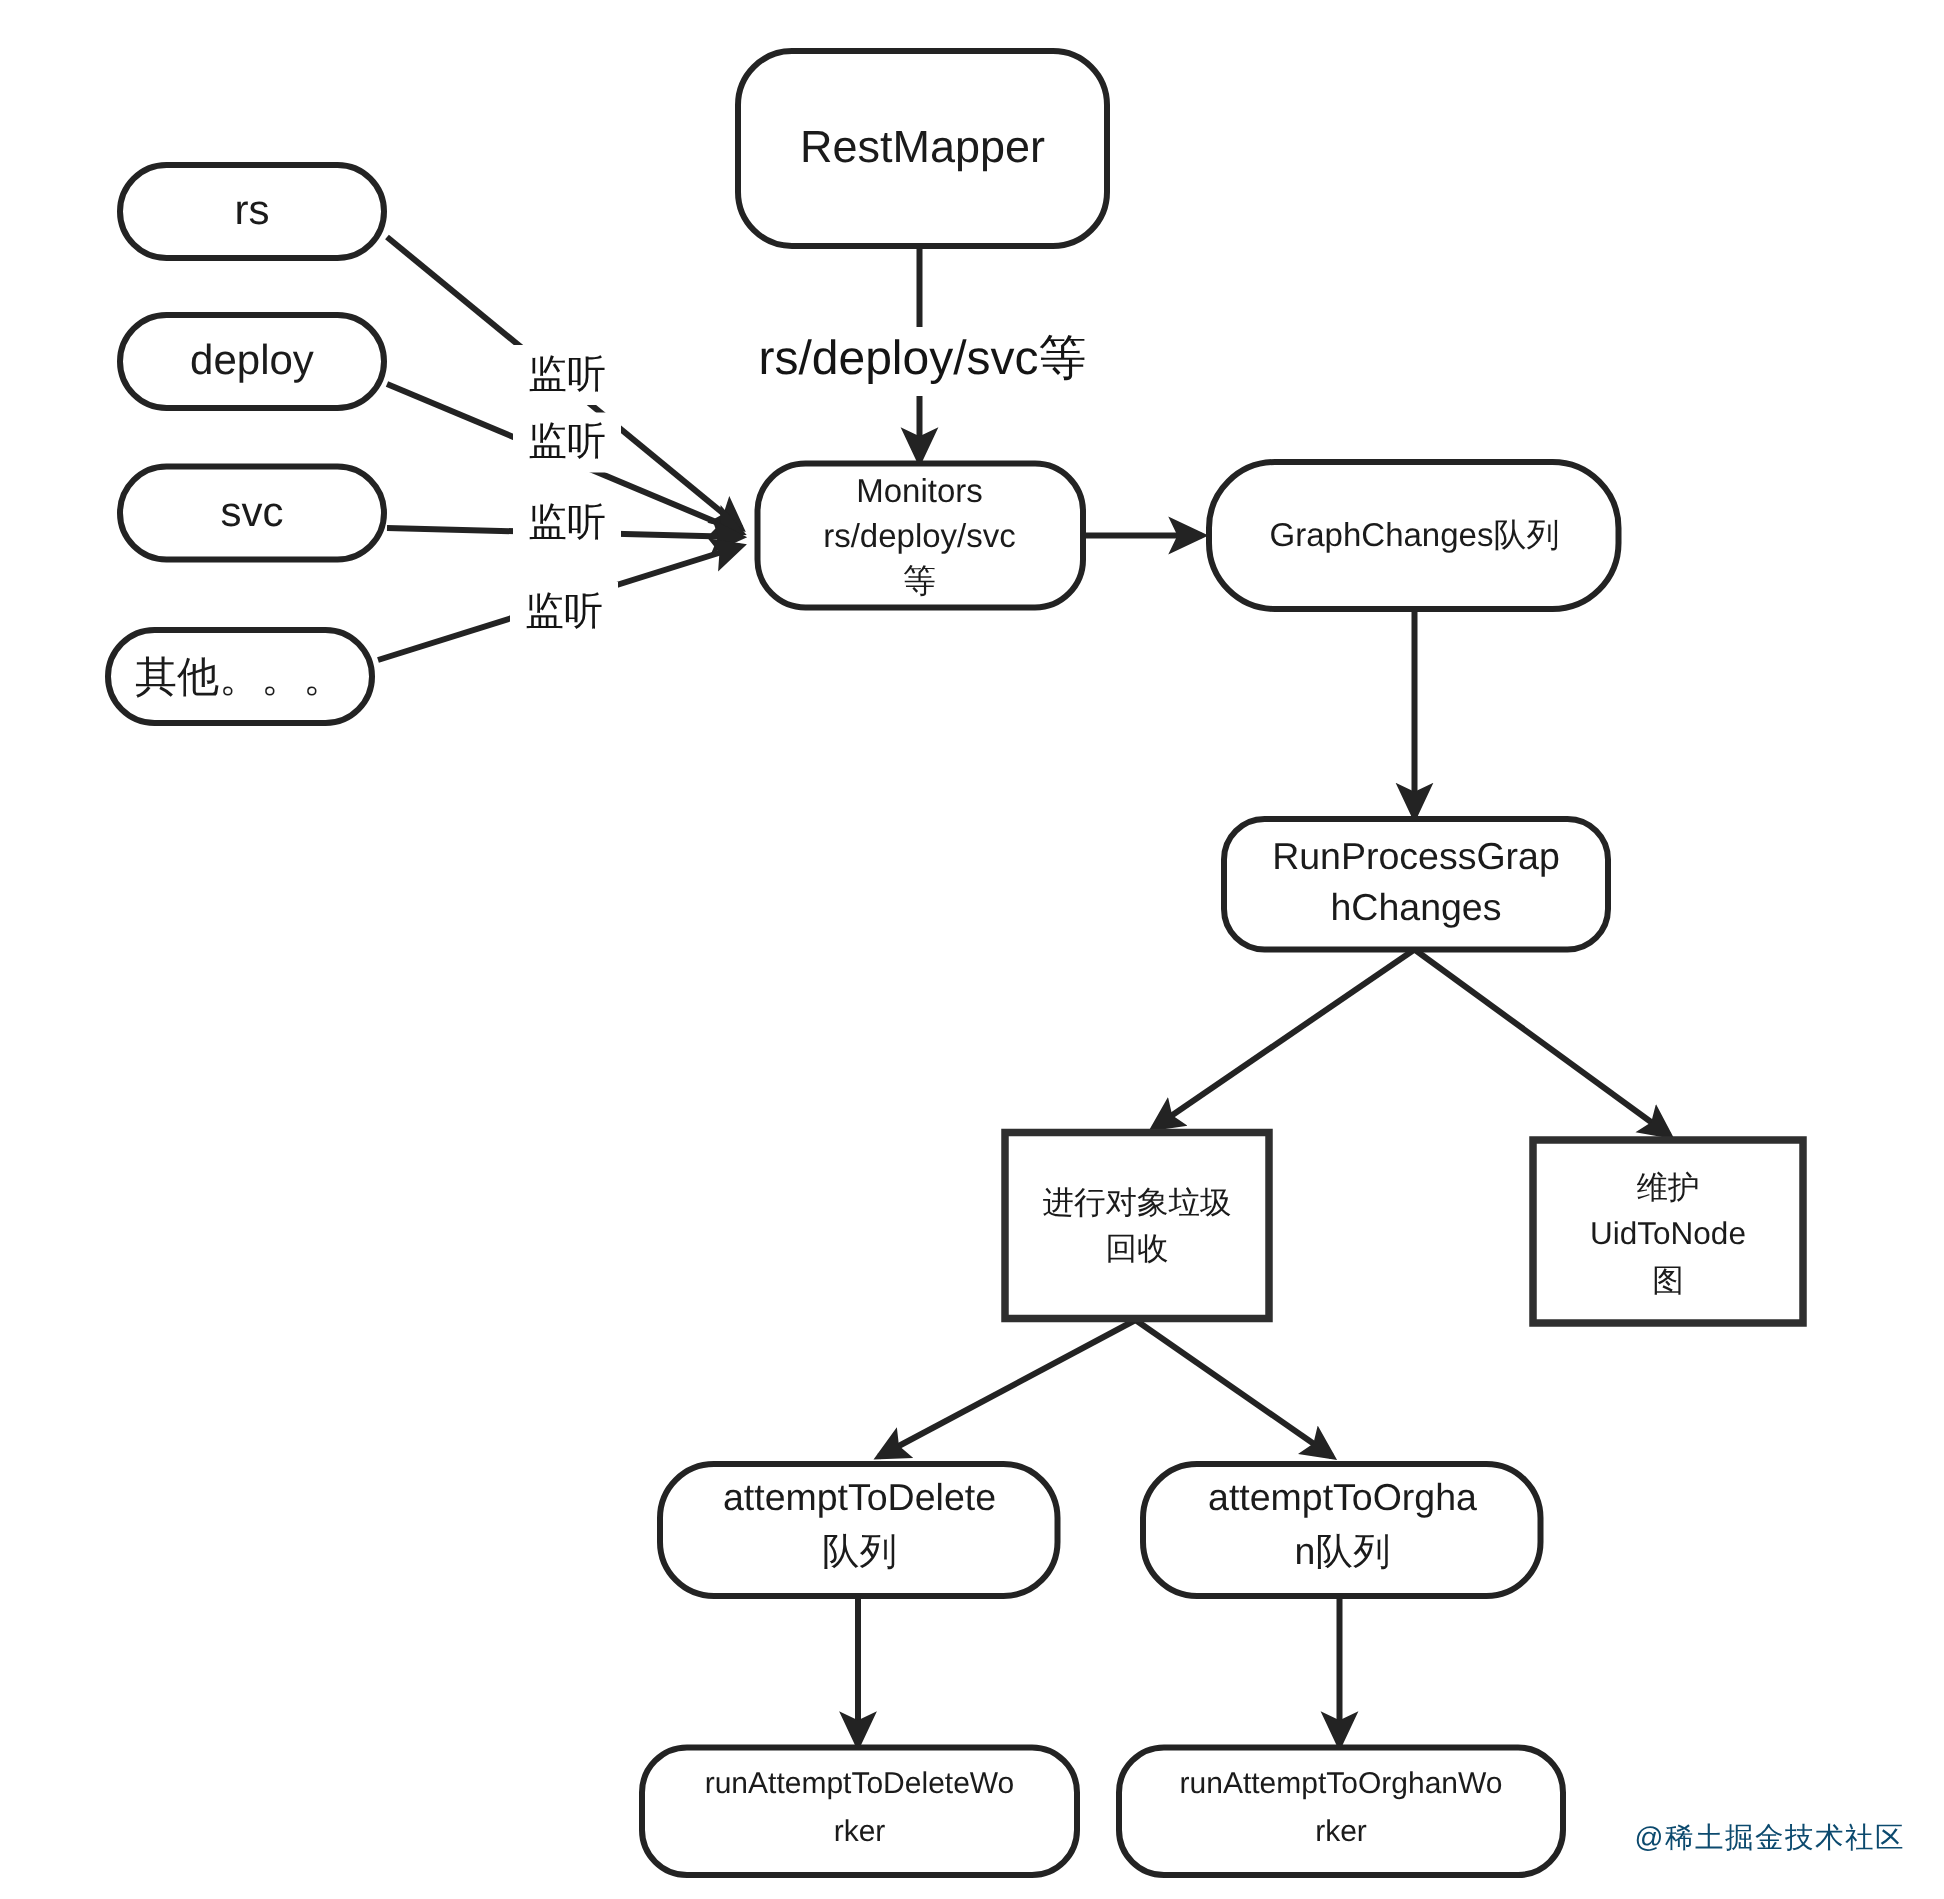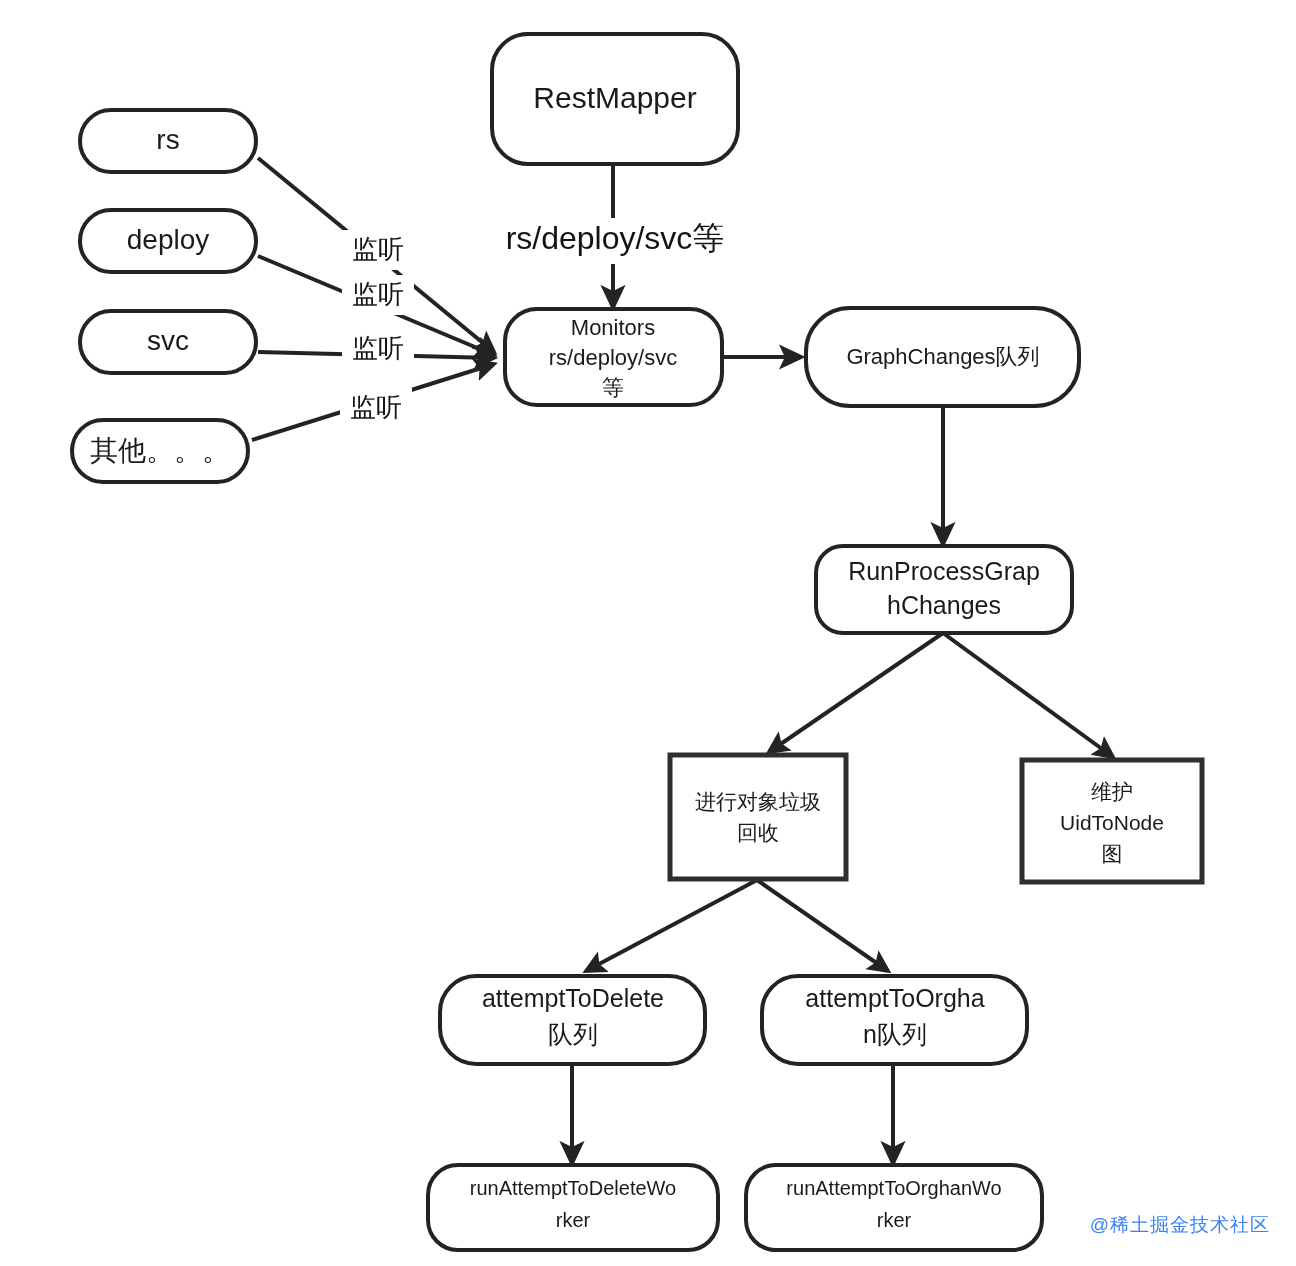--- a/index.html
+++ b/index.html
@@ -50,21 +50,21 @@
   .edge-label {
     fill: #141414;
     font-family: "Liberation Sans", "DejaVu Sans", sans-serif;
     text-anchor: middle;
     dominant-baseline: middle;
   }
   .watermark {
     position: absolute;
     right: 26px;
     bottom: 28px;
-    color: #3b82f6;
+    color: #0c4a6e;
     font-size: 19px;
     font-family: "Liberation Sans", "DejaVu Sans", sans-serif;
     letter-spacing: 1px;
     white-space: nowrap;
     user-select: none;
   }
 </style>
 </head>
 <body>
 

